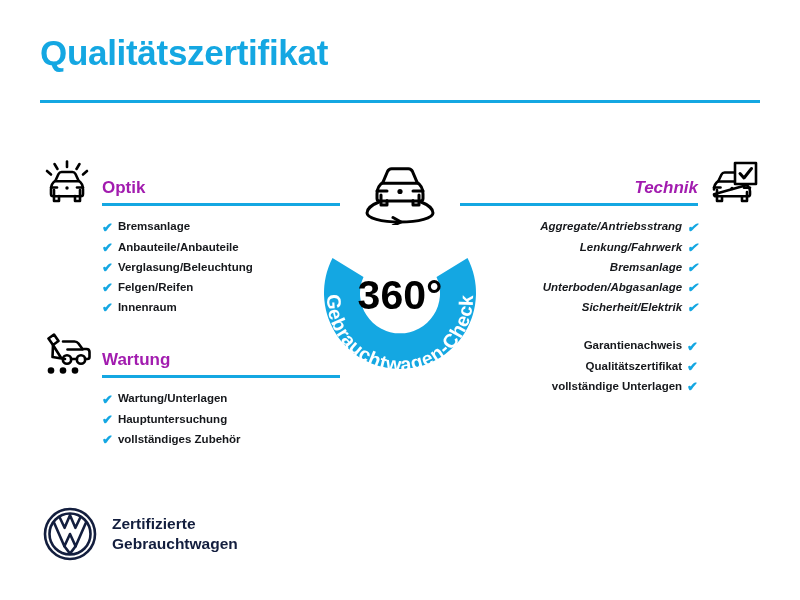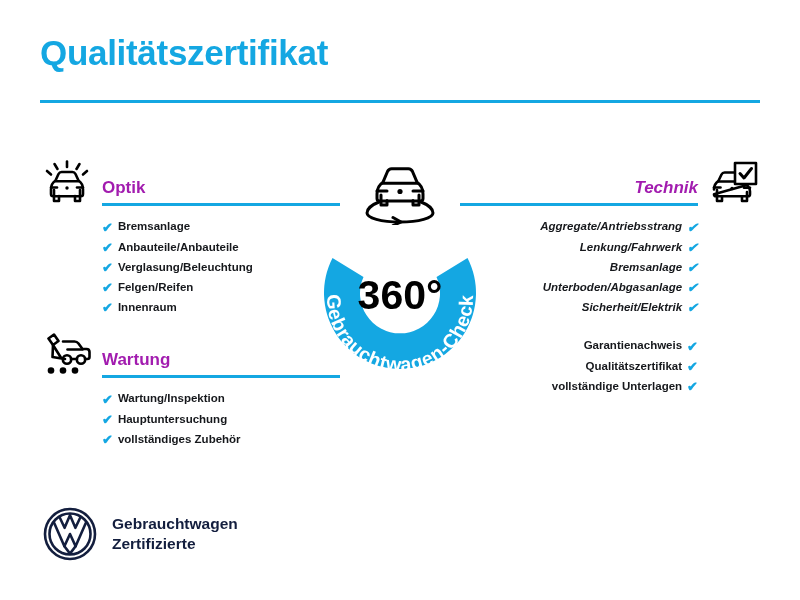--- a/index.html
+++ b/index.html
@@ -274,21 +274,21 @@
           <circle cx="22" cy="37.5" r="3.3" fill="#000" stroke="none"></circle>
           <circle cx="34" cy="37.5" r="3.3" fill="#000" stroke="none"></circle>
         </svg>
       </div>
       <div class="quad-title">Wartung</div>
       <div class="quad-rule"></div>
     </div>
     <ul class="checklist">
       <li>
           <span class="tick">✔</span>
-          <span>Wartung/Inspektion</span>
+          <span>Wartung/Unterlagen</span>
         </li>
       <li>
           <span class="tick">✔</span>
           <span>Hauptuntersuchung</span>
         </li>
       <li>
           <span class="tick">✔</span>
           <span>vollständiges Zubehör</span>
         </li>
     </ul>
@@ -344,18 +344,18 @@
       <svg width="56" height="56" viewBox="0 0 56 56" fill="none" stroke="#131E3E" stroke-width="2.6" stroke-linejoin="round" stroke-linecap="round">
         <circle cx="28" cy="28" r="25"></circle>
         <circle cx="28" cy="28" r="20.5"></circle>
         <path d="M28 9.2 L22.6 21.8 L17.6 11.2
                  M28 9.2 L33.4 21.8 L38.4 11.2"></path>
         <path d="M12.2 17 L22.4 40.2 L28 28 L33.6 40.2 L43.8 17"></path>
         <path d="M22.4 40.2 L28 47.6 L33.6 40.2"></path>
       </svg>
     </div>
     <div id="vw-words">
+      <div>Zertifizierte</div>
       <div>Gebrauchtwagen</div>
-      <div>Zertifizierte</div>
     </div>
   </div>
 
 </div>
 
 </body></html>

